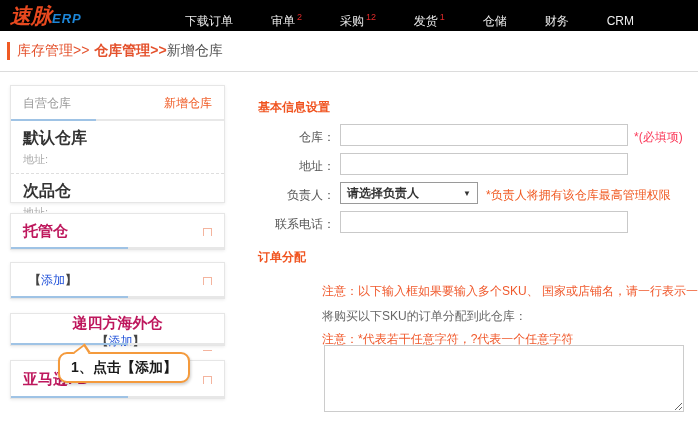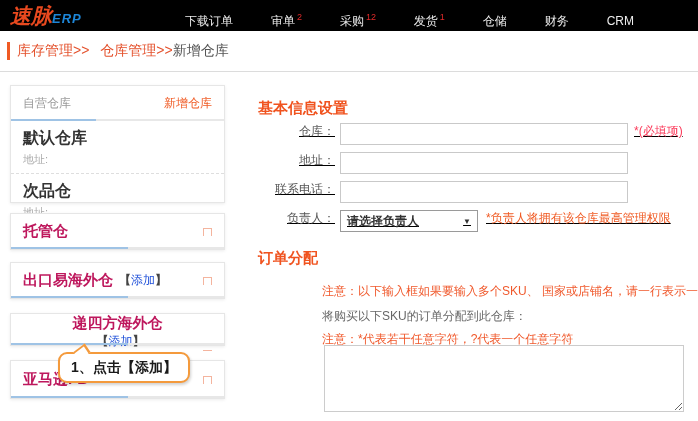--- a/index.html
+++ b/index.html
@@ -50,26 +50,26 @@
 
   
   .callout { position:absolute; left:58px; top:352px; width:132px; height:31px; z-index:10;
     background:#fff; border:2px solid #f49a3c; border-radius:9px;
     display:flex; align-items:center; justify-content:center;
     font-size:14px; font-weight:bold; color:#1a1a1a; box-shadow:1px 2px 3px rgba(0,0,0,0.18); }
   .callout-tail { position:absolute; top:-8px; left:16px; width:12px; height:12px; background:#fff;
     border-left:2px solid #f49a3c; border-top:2px solid #f49a3c; transform:skewX(-18deg) rotate(45deg); }
 
   
-  .section-title { position:absolute; font-size:15px; font-weight:bold; color:#f0531f; }
+  .section-title { position:absolute; font-size:12px; font-weight:bold; color:#f0531f; }
   #basic-title { left:258px; top:99px; }
   #order-title { left:258px; top:249px; }
 
   .form { position:absolute; left:258px; top:123px; width:440px; }
-  .form-row { display:flex; align-items:flex-start; height:23px; margin-bottom:6px;text-decoration:underline; }
+  .form-row { display:flex; align-items:flex-end; height:23px; margin-bottom:6px; }
   .form-label { width:82px; text-align:right; font-size:12px; color:#555; padding-right:5px; white-space:nowrap; }
   .text-input { width:288px; height:22px; border:1px solid #c9c9c9; background:#fff; outline:none; padding:0 4px; font-size:12px; }
   .required-note { color:#fb3a5a; font-size:12px; margin-left:6px; white-space:nowrap; }
   .select-box { width:138px; height:22px; border:1px solid #9a9a9a; background:#fff; cursor:pointer;
     display:flex; align-items:center; padding:0 6px; font-size:12px; font-weight:bold; color:#333; }
   .select-arrow { margin-left:auto; font-size:8px; color:#333; }
   .manager-note { color:#f05a23; font-size:12px; margin-left:8px; white-space:nowrap; }
 
   .note { position:absolute; font-size:12px; white-space:nowrap; }
   .note-orange { color:#f0592c; }
@@ -95,21 +95,21 @@
     <div class="nav-item"><span>发货</span><span class="nav-badge">1</span></div>
     <div class="nav-item"><span>仓储</span></div>
     <div class="nav-item"><span>财务</span></div>
     <div class="nav-item"><span>CRM</span></div>
   </div>
 </div>
 
 <div class="breadcrumb-bar">
   <div class="crumb-accent"></div>
   <span class="crumb">库存管理&gt;&gt;</span>
-  <span class="crumb" style="margin-left:11px;">仓库管理&gt;&gt;</span>
+  <span class="crumb" style="margin-left:5px;font-weight:bold;">仓库管理&gt;&gt;</span>
   <span class="crumb-current">新增仓库</span>
 </div>
 
 <div class="panel" id="panel-own">
   <div class="panel-head">
     <span class="panel-title">自营仓库</span>
     <span class="add-warehouse-link">新增仓库</span>
   </div>
   <div class="tab-underline"></div>
   <div class="wh-item">
@@ -122,21 +122,20 @@
   </div>
 </div>
 
 <div class="panel cat-panel" id="panel-tuoguan">
   <span class="cat-name">托管仓</span>
   <span class="marker-icon"></span>
   <div class="panel-underline"></div>
 </div>
 
 <div class="panel cat-panel" id="panel-chukouyi">
-  <span class="cat-name">出口易海外仓</span>
   <span class="cat-add"><span class="bk">【</span><span class="tx">添加</span><span class="bk">】</span></span>
   <span class="marker-icon"></span>
   <div class="panel-underline"></div>
 </div>
 
 <div class="panel cat-panel" id="panel-disifang">
   <span class="cat-name">递四方海外仓</span>
   <span class="cat-add"><span class="bk">【</span><span class="tx">添加</span><span class="bk">】</span></span>
   <span class="marker-icon"></span>
   <div class="panel-underline"></div>
@@ -159,30 +158,30 @@
   <div class="form-row">
     <span class="form-label">仓库：</span>
     <input class="text-input" type="text" style="">
     <span class="required-note">*(必填项)</span>
   </div>
   <div class="form-row">
     <span class="form-label">地址：</span>
     <input class="text-input" type="text" style="">
   </div>
   <div class="form-row">
-    <span class="form-label">联系电话：</span>
-    <input class="text-input" type="text" style="">
-  </div>
-  <div class="form-row">
     <span class="form-label">负责人：</span>
     <div class="select-box">
       <span>请选择负责人</span>
       <span class="select-arrow">▼</span>
     </div>
     <span class="manager-note">*负责人将拥有该仓库最高管理权限</span>
+  </div>
+  <div class="form-row">
+    <span class="form-label">联系电话：</span>
+    <input class="text-input" type="text" style="">
   </div>
 </div>
 
 <div class="section-title" id="order-title">订单分配</div>
 
 <div class="note note-orange" id="note1">注意：以下输入框如果要输入多个SKU、 国家或店铺名，请一行表示一个</div>
 <div class="note note-gray" id="note2">将购买以下SKU的订单分配到此仓库：</div>
 <div class="note note-orange" id="note3">注意：*代表若干任意字符，?代表一个任意字符</div>
 
 <textarea id="sku-textarea" style=""></textarea>

